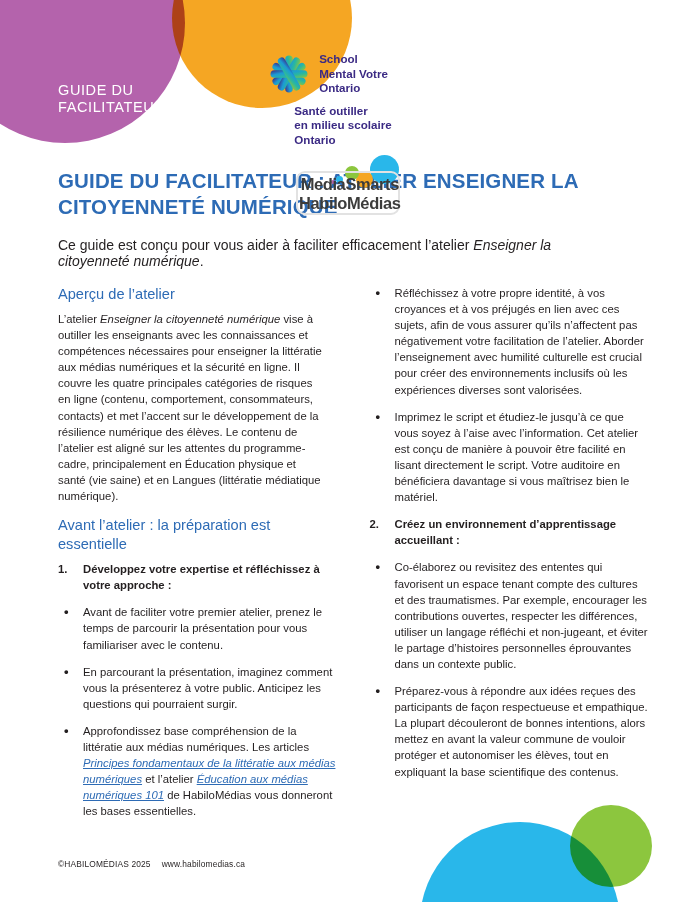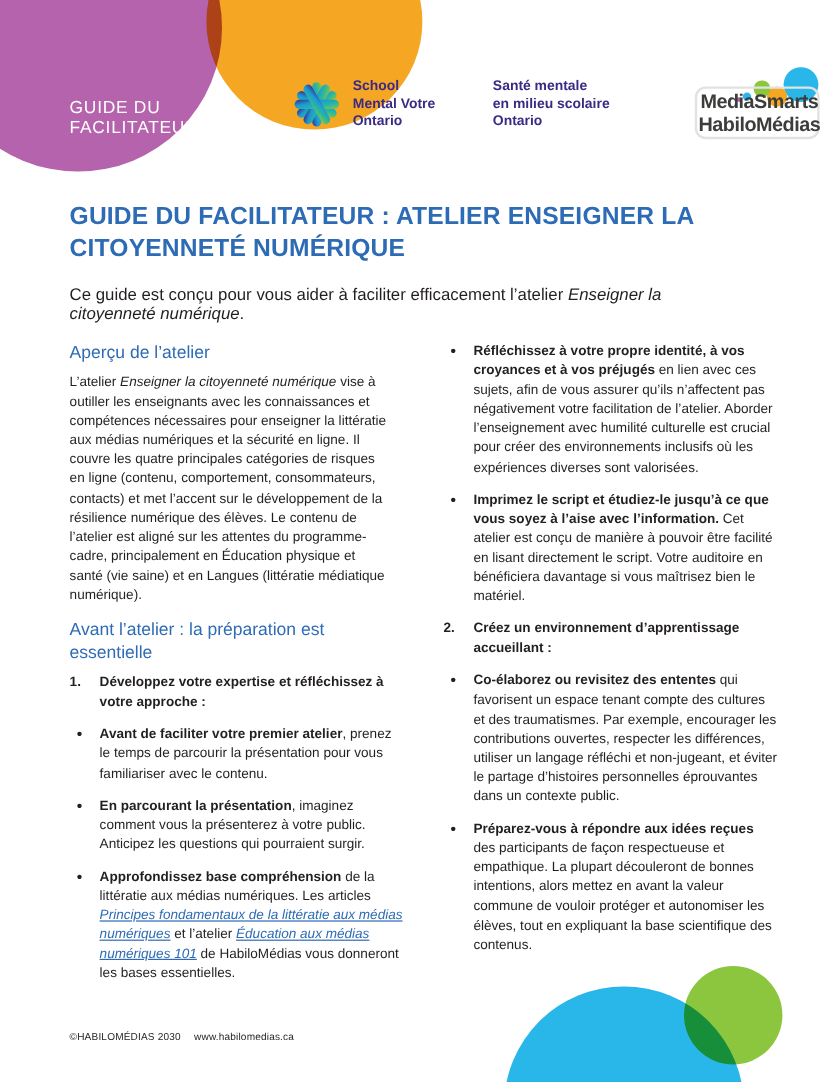--- a/index.html
+++ b/index.html
@@ -68,22 +68,23 @@
   .header-kicker span { display: block; }
 
   
   .logos {
     position: absolute;
     left: 243px;
     top: 52px;
     height: 70px;
     display: flex;
     align-items: center;
-    gap: 18px;
+    gap: 8px;
     z-index: 5;
+    flex-direction: column;
   }
   .smho-logo {
     display: flex;
     align-items: center;
     gap: 9px;
   }
   .smho-mark { width: 42px; height: 42px; flex: 0 0 42px; }
   .smho-text {
     color: #3B2A84;
     font-size: 11.6px;
@@ -187,21 +188,21 @@
     top: 0;
     font-weight: bold;
     font-size: 11.3px;
     line-height: 16.1px;
   }
   .li.bullet .marker {
     left: 6px;
     font-size: 13px;
     line-height: 15px;
   }
-  .li b, .li strong { font-weight: bold; }
+  .li b, .li strong { font-weight: normal; }
   .li .lead { font-weight: bold; }
   a.doclink {
     color: #2D6BB5;
     font-style: italic;
     text-decoration: underline;
   }
   .spacer-head { margin-top: 20px; }
 
   
   .footer {
@@ -255,21 +256,21 @@
         </g>
       </svg>
       <div class="smho-text">
         <span>School</span>
         <span>Mental Votre</span>
         <span>Ontario</span>
       </div>
     </div>
 
     <div class="smho-text smho-fr">
-      <span>Santé mentale</span>
+      <span>Santé outiller</span>
       <span>en milieu scolaire</span>
       <span>Ontario</span>
     </div>
 
     <div class="ms-logo">
       <div class="ms-bubble ms-b1"></div>
       <div class="ms-bubble ms-b2"></div>
       <div class="ms-bubble ms-b3"></div>
       <div class="ms-bubble ms-b4"></div>
       <div class="ms-bubble ms-b5"></div>
@@ -347,17 +348,17 @@
         <li class="li bullet">
           <span class="marker">•</span>
           <b>Préparez-vous à répondre aux idées reçues</b><span> des participants de façon respectueuse et empathique. La plupart découleront de bonnes intentions, alors mettez en avant la valeur commune de vouloir protéger et autonomiser les élèves, tout en expliquant la base scientifique des contenus.</span>
         </li>
 
       </ul>
     </div>
   </div>
 
   <div class="footer">
-    <span>©HABILOMÉDIAS 2030</span>
+    <span>©HABILOMÉDIAS 2025</span>
     <span>www.habilomedias.ca</span>
   </div>
 
 </div>
 
 </body></html>

